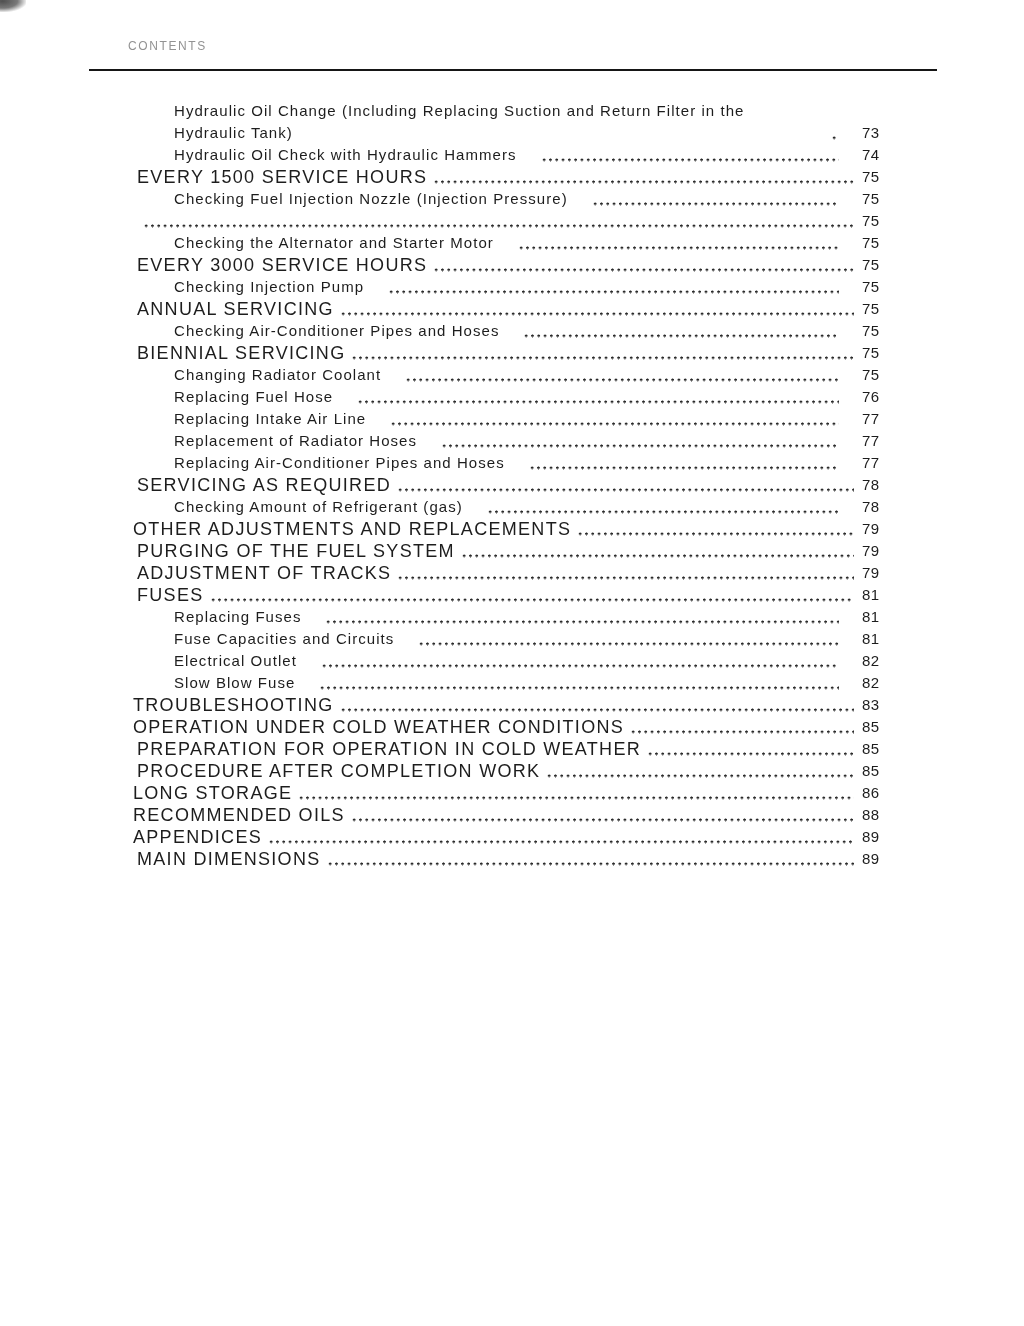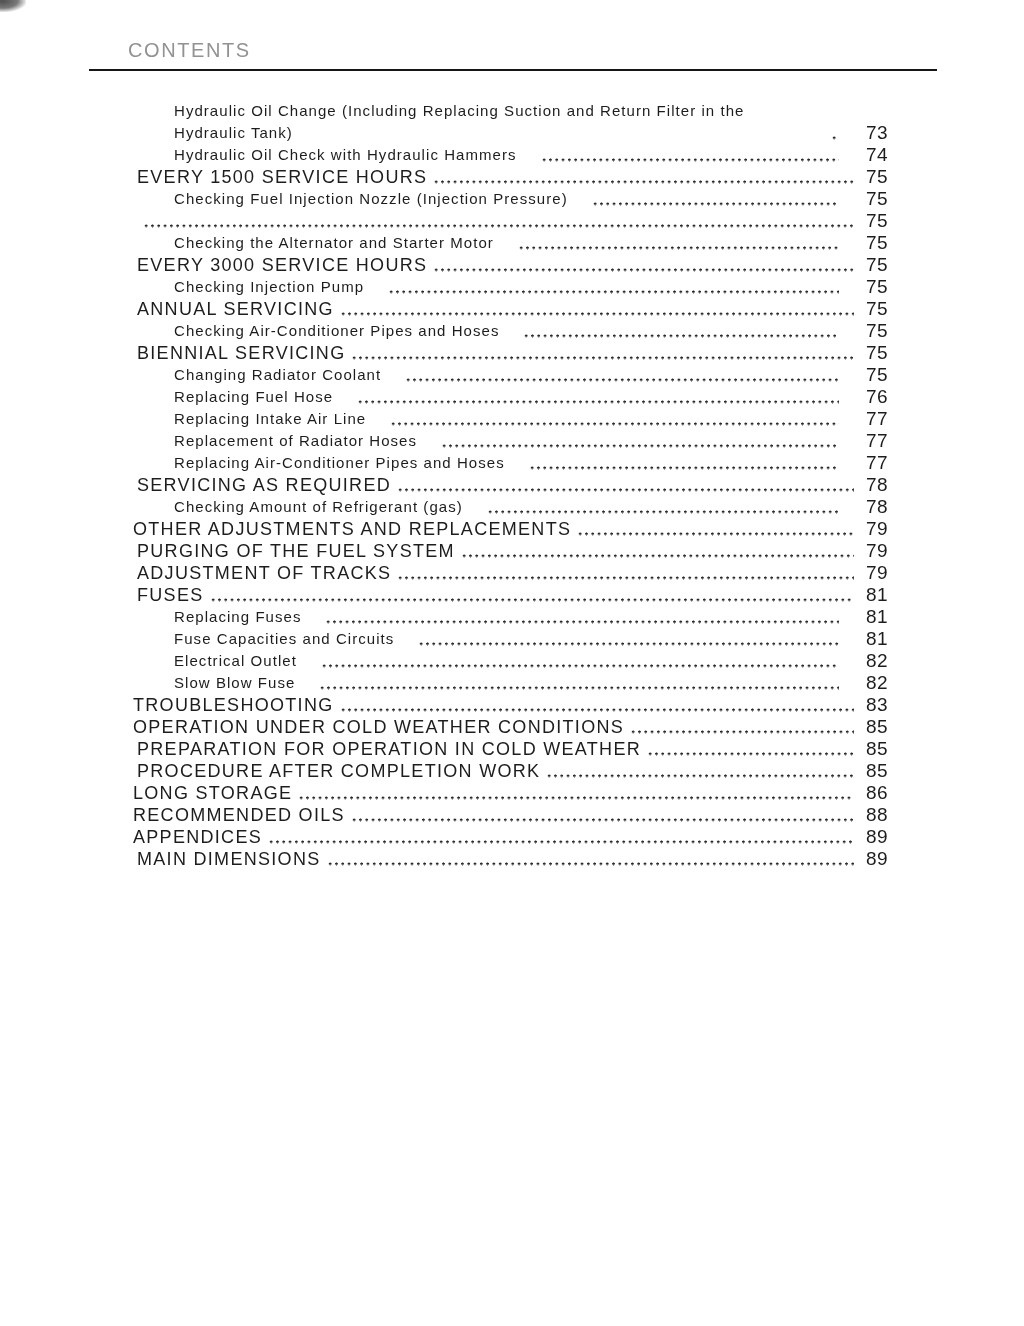--- a/index.html
+++ b/index.html
@@ -21,21 +21,21 @@
     top: 0;
     width: 26px;
     height: 12px;
     background: radial-gradient(ellipse at 10% 10%, #3c3c3c 0%, #6a6a6a 45%, rgba(255,255,255,0) 75%);
     opacity: 0.9;
   }
   .contents-label {
     position: absolute;
     left: 128px;
     top: 39px;
-    font-size: 20px;
+    font-size: 12px;
     letter-spacing: 1.6px;
     color: #929292;
   }
   .rule {
     position: absolute;
     left: 89px;
     top: 69px;
     width: 848px;
     height: 2.2px;
     background: #161616;
@@ -70,22 +70,22 @@
     background-position: left center;
     background-repeat: repeat-x;
   }
   .lvl0 .leader, .lvl1 .leader {
     margin-left: 6px;
     margin-right: 8px;
   }
   .num {
     flex: 0 0 auto;
     min-width: 26px;
-    text-align: right;
-    font-size: 19px;
+    text-align: left;
+    font-size: 15px;
     letter-spacing: 0.4px;
   }
 </style>
 </head>
 <body>
 
 <div class="page">
   <div class="corner-smudge"></div>
   <div class="contents-label">CONTENTS</div>
   <div class="rule"></div>

